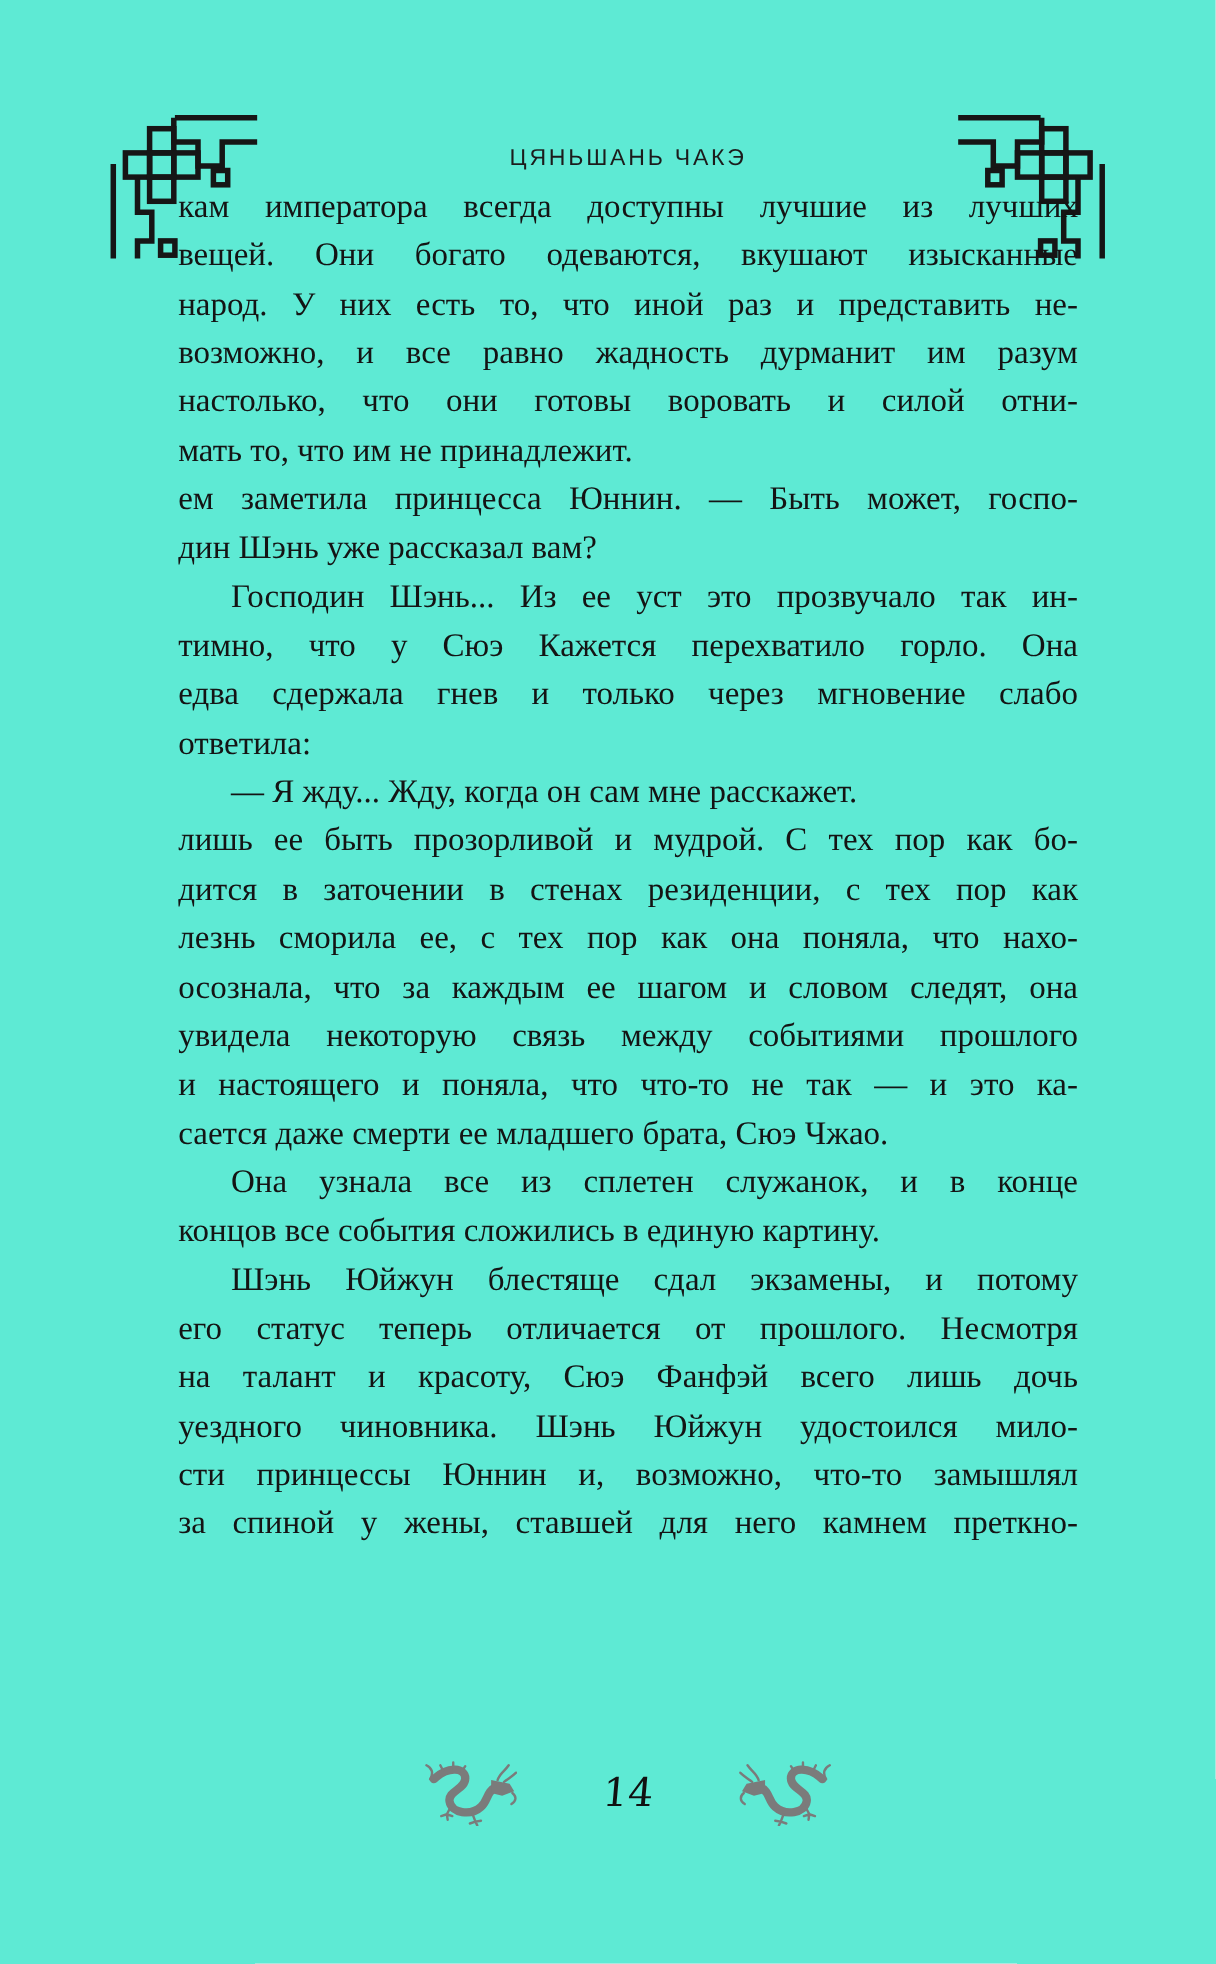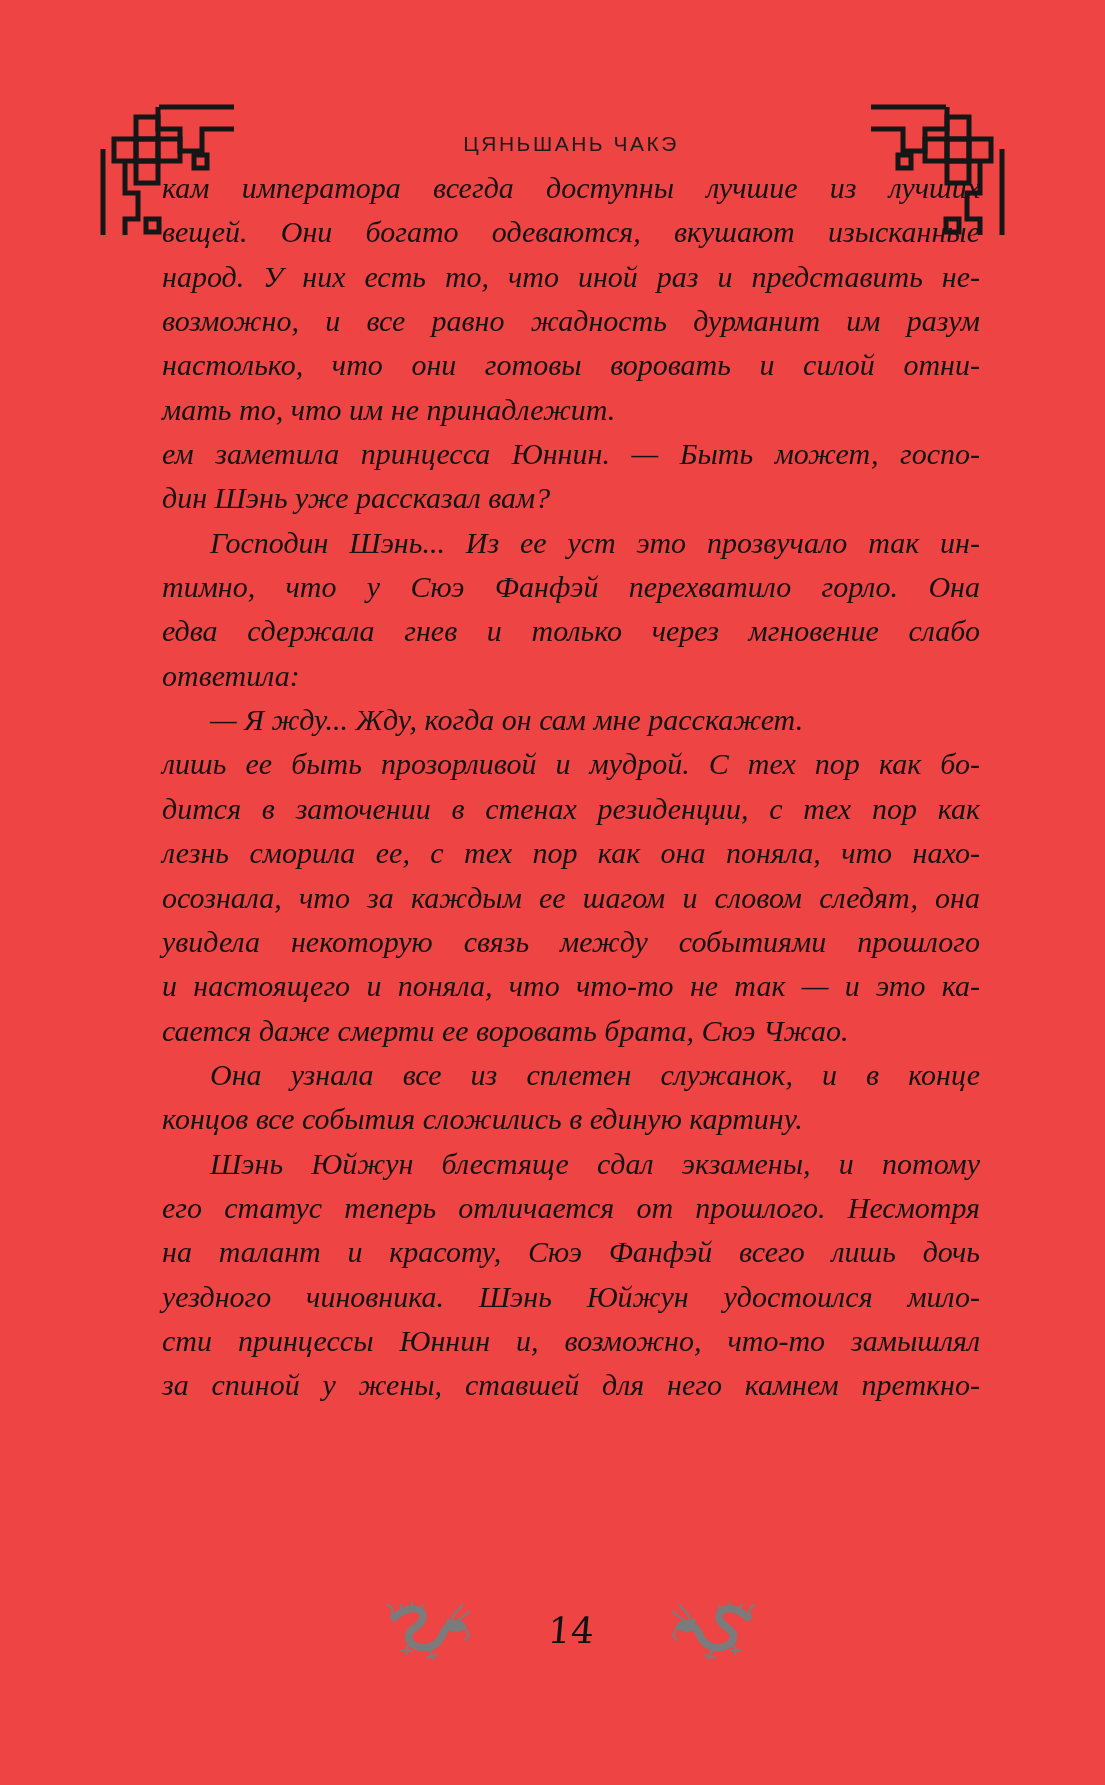--- a/index.html
+++ b/index.html
@@ -1,19 +1,19 @@
 <!DOCTYPE html>
 <html><head>
 <meta charset="utf-8">
 <style>
   html,body{margin:0;padding:0;background:#e8e8e8;}
   .page{
     position:relative;
     width:1105px;height:1785px;
-    background:#ef4444;
+    background:#5eead4;
     overflow:hidden;
     font-family:"Liberation Serif","DejaVu Serif",serif;
     color:#141414;
   }
   
   .running-title{
     position:absolute;
     left:162px;width:818px;top:132px;
     text-align:center;
     font-family:"Liberation Sans","DejaVu Sans",sans-serif;
@@ -27,21 +27,20 @@
   .corner.left{left:94px;}
   .corner.right{left:871px;transform:scaleX(-1);}
   .corner svg{display:block;width:100%;height:100%;}
   .corner path,.corner rect{fill:none;stroke:#161616;stroke-width:5;}
   
   .body-text{
     position:absolute;
     left:162px;top:166px;width:818px;
     font-size:30px;
     line-height:44.35px;
-    font-style:italic;
   }
   .line{
     text-align:justify;
     text-align-last:justify;
     text-justify:inter-word;
     white-space:normal;
     height:44.35px;
     overflow:visible;
   }
   .line.end{text-align-last:left;}
@@ -112,31 +111,31 @@
   <div class="body-text">
       <div class="line">кам императора всегда доступны лучшие из лучших</div>
       <div class="line">вещей. Они богато одеваются, вкушают изысканные</div>
       <div class="line">народ. У них есть то, что иной раз и представить не-</div>
       <div class="line">возможно, и все равно жадность дурманит им разум</div>
       <div class="line">настолько, что они готовы воровать и силой отни-</div>
       <div class="line end">мать то, что им не принадлежит.</div>
       <div class="line">ем заметила принцесса Юннин. — Быть может, госпо-</div>
       <div class="line end">дин Шэнь уже рассказал вам?</div>
       <div class="line indent">Господин Шэнь... Из ее уст это прозвучало так ин-</div>
-      <div class="line">тимно, что у Сюэ Фанфэй перехватило горло. Она</div>
+      <div class="line">тимно, что у Сюэ Кажется перехватило горло. Она</div>
       <div class="line">едва сдержала гнев и только через мгновение слабо</div>
       <div class="line end">ответила:</div>
       <div class="line indent end">— Я жду... Жду, когда он сам мне расскажет.</div>
       <div class="line">лишь ее быть прозорливой и мудрой. С тех пор как бо-</div>
       <div class="line">дится в заточении в стенах резиденции, с тех пор как</div>
       <div class="line">лезнь сморила ее, с тех пор как она поняла, что нахо-</div>
       <div class="line">осознала, что за каждым ее шагом и словом следят, она</div>
       <div class="line">увидела некоторую связь между событиями прошлого</div>
       <div class="line">и настоящего и поняла, что что-то не так — и это ка-</div>
-      <div class="line end">сается даже смерти ее воровать брата, Сюэ Чжао.</div>
+      <div class="line end">сается даже смерти ее младшего брата, Сюэ Чжао.</div>
       <div class="line indent">Она узнала все из сплетен служанок, и в конце</div>
       <div class="line end">концов все события сложились в единую картину.</div>
       <div class="line indent">Шэнь Юйжун блестяще сдал экзамены, и потому</div>
       <div class="line">его статус теперь отличается от прошлого. Несмотря</div>
       <div class="line">на талант и красоту, Сюэ Фанфэй всего лишь дочь</div>
       <div class="line">уездного чиновника. Шэнь Юйжун удостоился мило-</div>
       <div class="line">сти принцессы Юннин и, возможно, что-то замышлял</div>
       <div class="line">за спиной у жены, ставшей для него камнем преткно-</div>
     </div>
 

